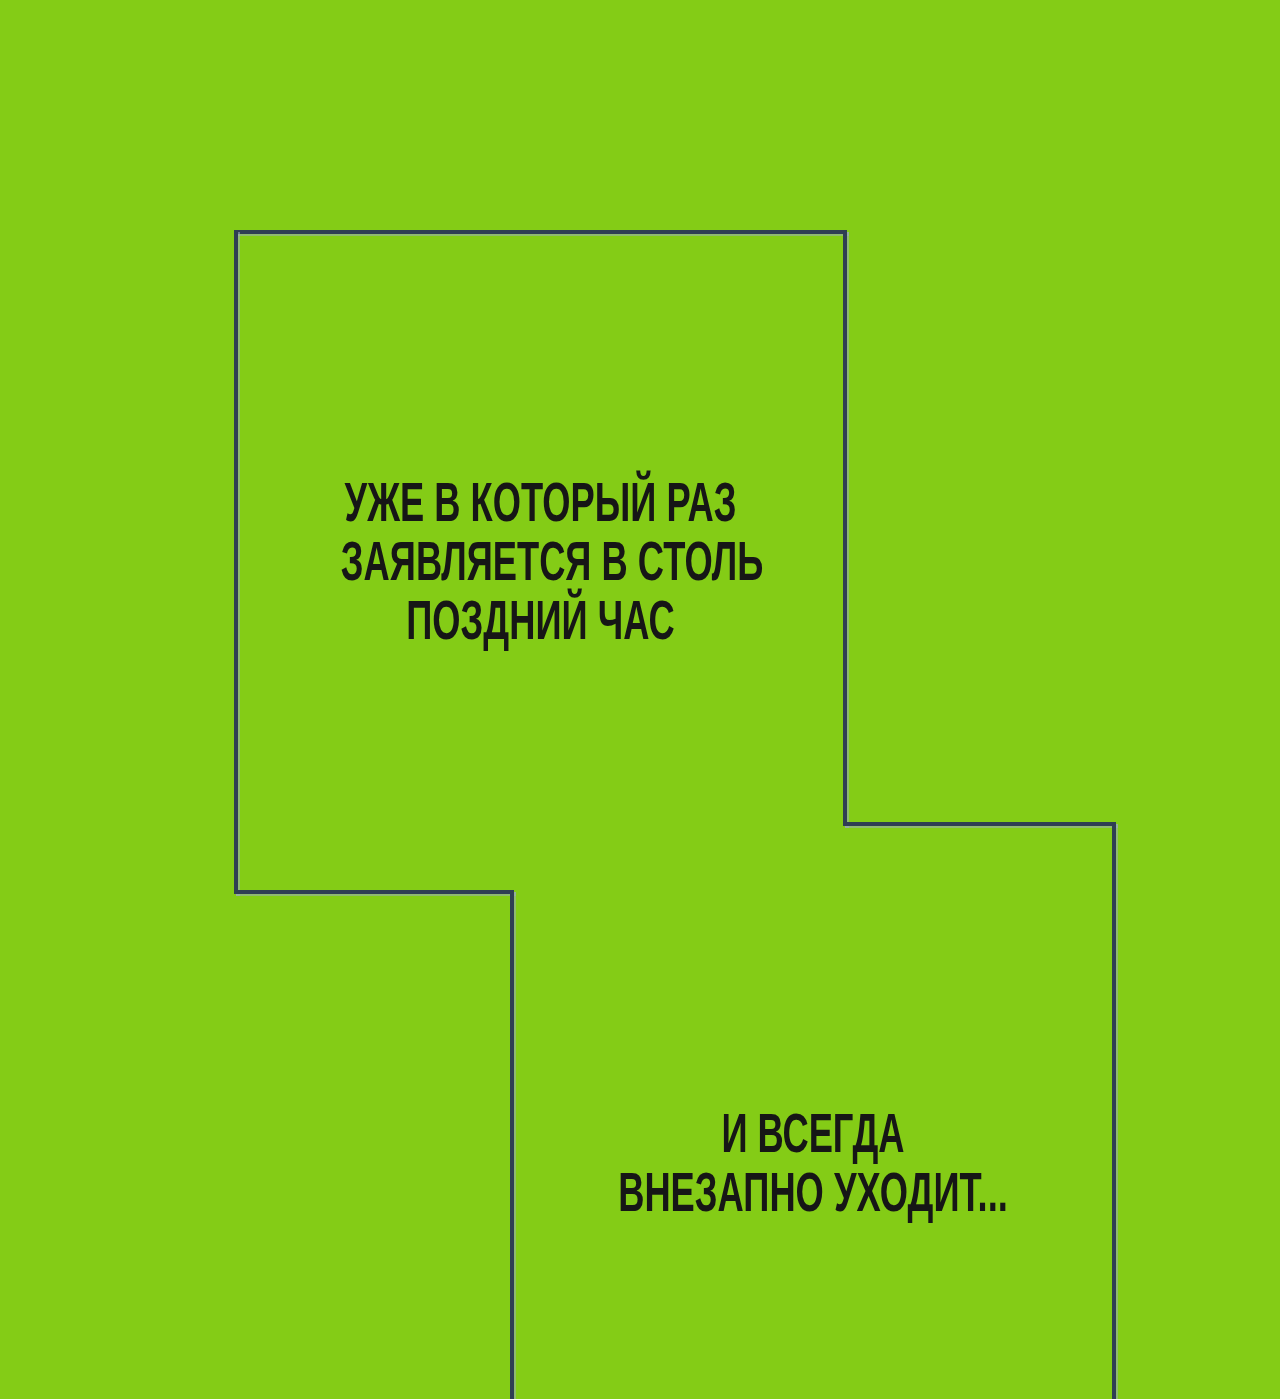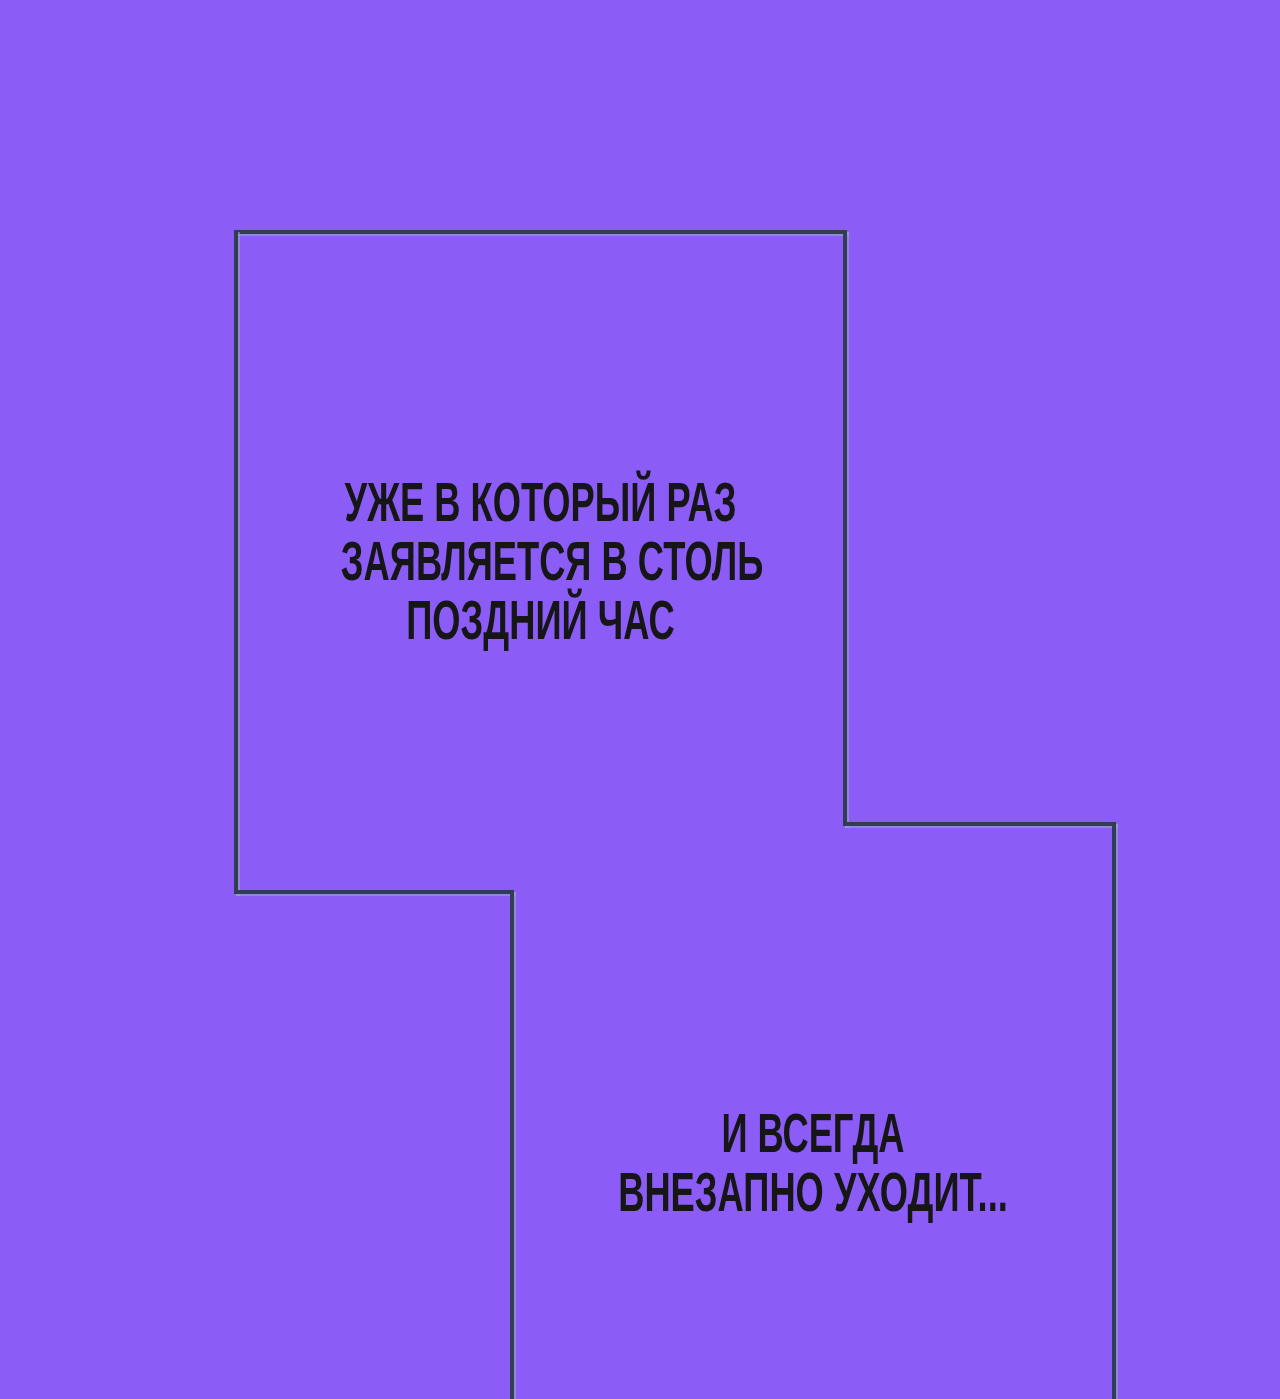--- a/index.html
+++ b/index.html
@@ -4,21 +4,21 @@
 <style>
   html, body {
     margin: 0;
     padding: 0;
     background: #ffffff;
   }
   .comic-page {
     position: relative;
     width: 1280px;
     height: 1399px;
-    background: #8b5cf6;
+    background: #84cc16;
     overflow: hidden;
     font-family: "Liberation Sans", sans-serif;
   }
   
   .bl {
     position: absolute;
     background: #2f3e53;
     box-shadow: 2px 2px 0 rgba(154, 169, 190, 0.55);
   }
   .bl-top      { left: 234px;  top: 230px;  width: 613px; height: 4px; }

